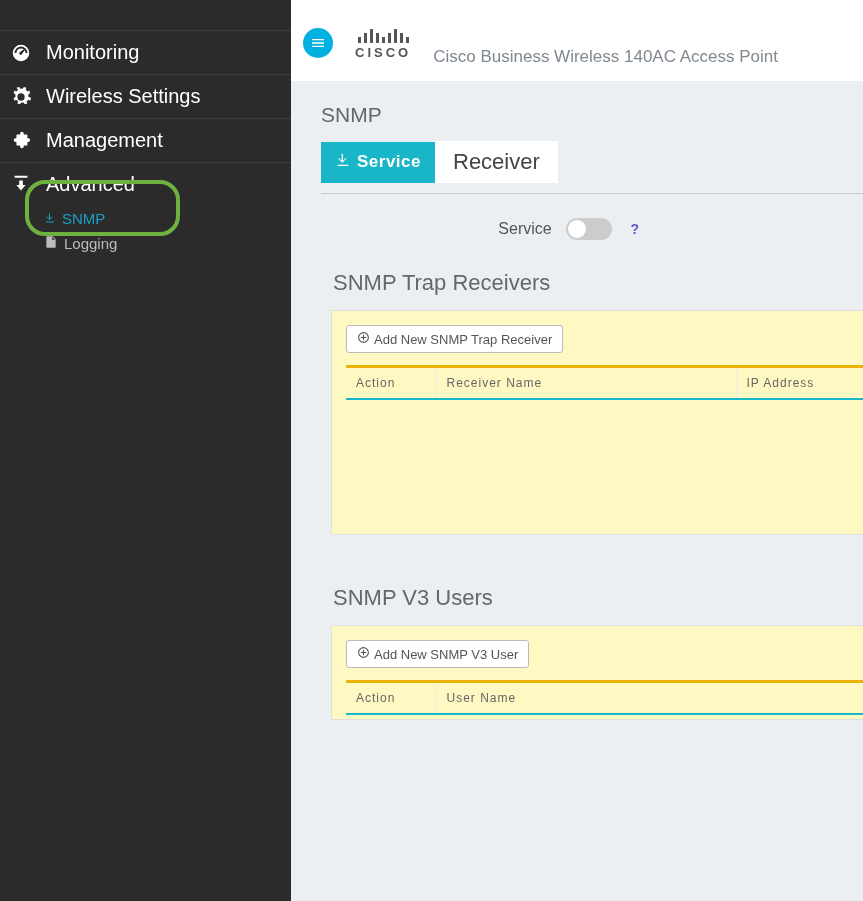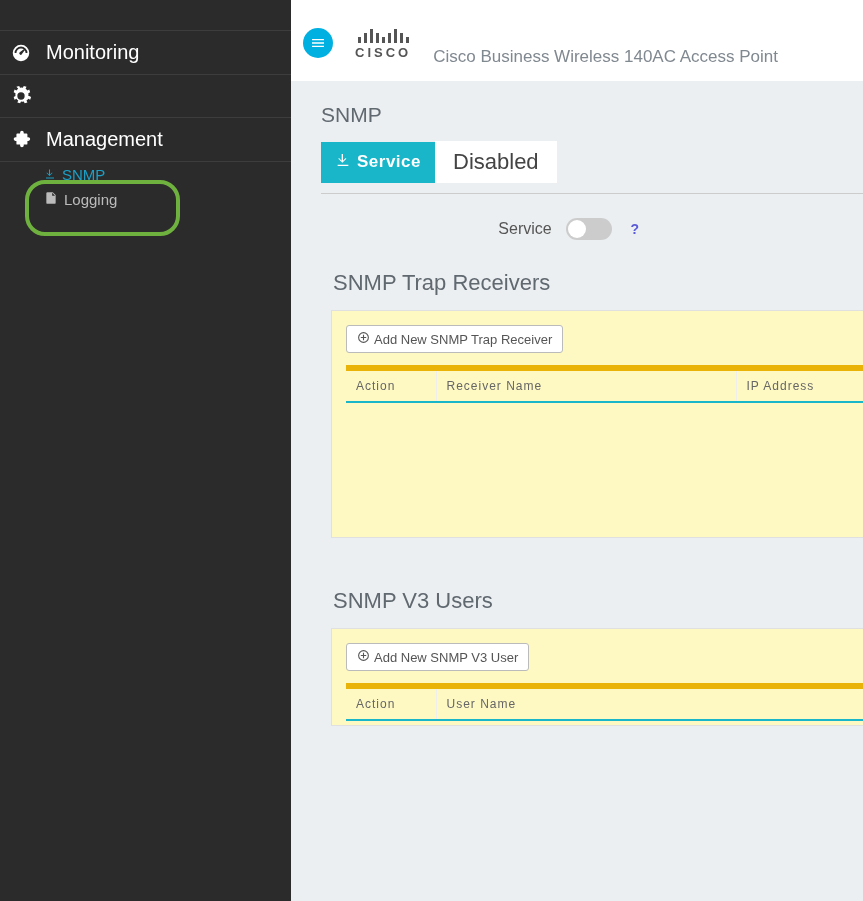--- a/index.html
+++ b/index.html
@@ -146,21 +146,21 @@
     padding:5px 10px; font-size:13px; color:#555;
     cursor:pointer; display:inline-flex; align-items:center; gap:4px;
     border-radius:3px;
     margin-bottom:12px;
   }
   .table { width:100%; border-collapse:collapse; }
   .table th {
     text-align:left; font-size:12px; color:#666;
     font-weight:normal; letter-spacing:1px;
     padding:8px 10px;
-    border-top:6px solid #eab308;
+    border-top:3px solid #eab308;
     border-bottom:2px solid #19b6c9;
     border-right:1px solid #eee;
   }
   .table th:last-child { border-right:none; }
   .table-body { height:120px; }
 
   .sub-section-title {
     color:#606870; font-size:22px; margin:0 0 14px 12px; font-weight:400;
   }
 </style>
@@ -175,28 +175,37 @@
         </svg>
     </span>
     <span>Monitoring</span>
   </div>
   <div class="side-item">
     <span class="ico">
       <svg width="22" height="22" viewBox="0 0 24 24" fill="#fff">
           <path d="M12 8a4 4 0 100 8 4 4 0 000-8zm9 4l2 1-1 3-2-1a8 8 0 01-2 2l1 2-3 1-1-2a8 8 0 01-3 0l-1 2-3-1 1-2a8 8 0 01-2-2l-2 1-1-3 2-1a8 8 0 010-3l-2-1 1-3 2 1a8 8 0 012-2L7 2l3-1 1 2a8 8 0 013 0l1-2 3 1-1 2a8 8 0 012 2l2-1 1 3-2 1a8 8 0 010 3z"></path>
         </svg>
     </span>
+    <span>Wireless Settings</span>
   </div>
   <div class="side-item">
     <span class="ico">
       <svg width="22" height="22" viewBox="0 0 24 24" fill="#fff">
           <path d="M13 2a2 2 0 012 2v1h3a1 1 0 011 1v3h1a2 2 0 010 4h-1v3a1 1 0 01-1 1h-3v1a2 2 0 01-4 0v-1H8a1 1 0 01-1-1v-3H6a2 2 0 010-4h1V6a1 1 0 011-1h3V4a2 2 0 012-2z"></path>
         </svg>
     </span>
     <span>Management</span>
+  </div>
+  <div class="side-item" style="border-bottom:none;">
+    <span class="ico">
+      <svg width="22" height="22" viewBox="0 0 24 24" fill="#fff">
+          <path d="M5 18h14v2H5v-2zm7-14l5 6h-3v5h-4V10H7l5-6z" transform="rotate(180 12 11)"></path>
+        </svg>
+    </span>
+    <span>Advanced</span>
   </div>
   <div class="side-sub active">
     <span>
       <svg width="12" height="12" viewBox="0 0 24 24" fill="#1ba0c7">
           <path d="M12 3v10l4-4 1 1-6 6-6-6 1-1 4 4V3h2zM4 19h16v2H4z"></path>
         </svg>
     </span>
     <span>SNMP</span>
   </div>
   <div class="side-sub">
@@ -239,21 +248,21 @@
 
     <div class="service-row">
       <div class="service-tab">
         <span>
           <svg width="16" height="16" viewBox="0 0 24 24" fill="#fff">
               <path d="M12 3v10l4-4 1 1-6 6-6-6 1-1 4 4V3h2zM4 19h16v2H4z"></path>
             </svg>
         </span>
         <span>Service</span>
       </div>
-      <div class="service-status">Disabled</div>
+      <div class="service-status">Receiver</div>
     </div>
 
     <div class="divider"></div>
 
     <div class="service-toggle-row">
       <span class="toggle-label">Service</span>
       <div class="toggle"></div>
       <div class="help-icon">?</div>
     </div>
 

